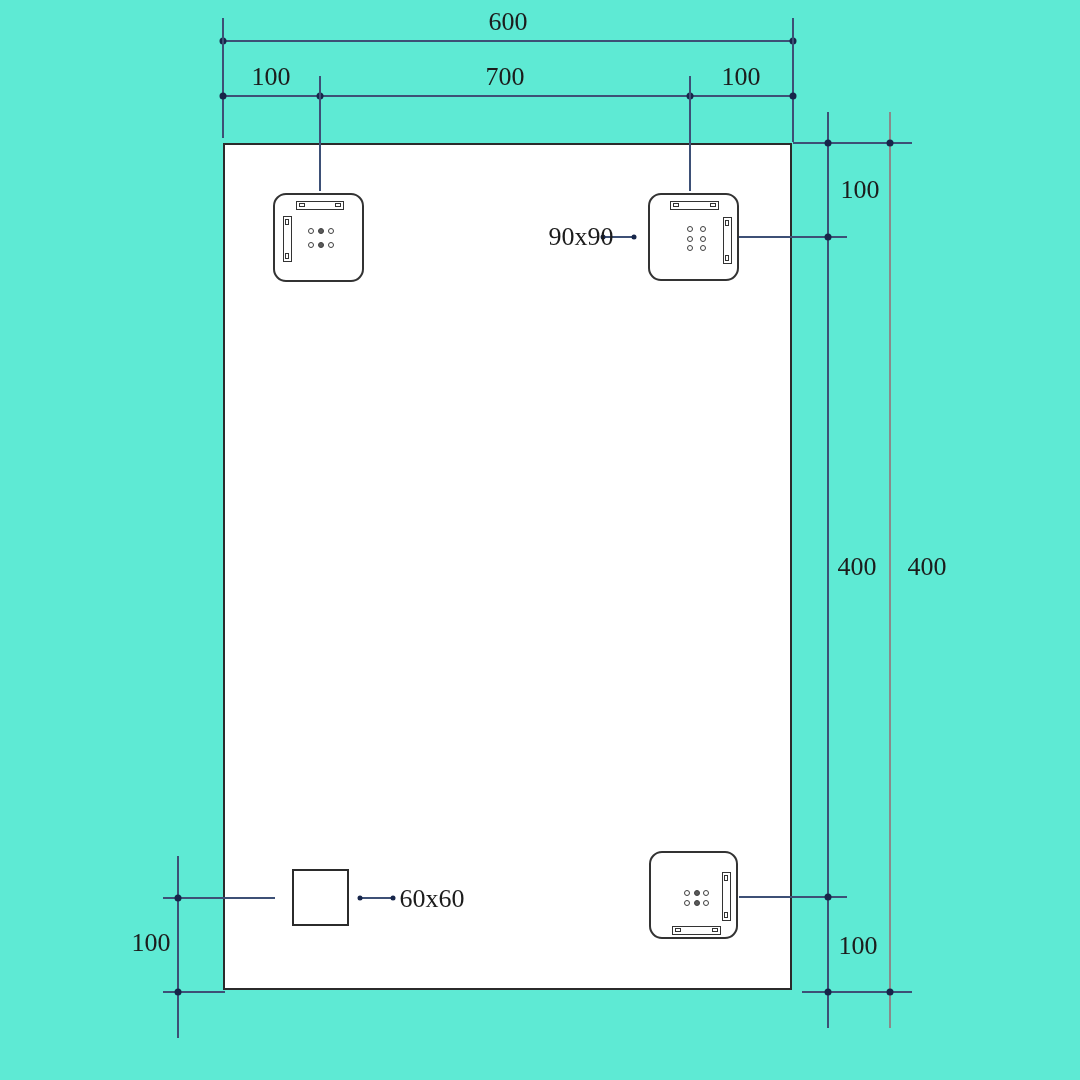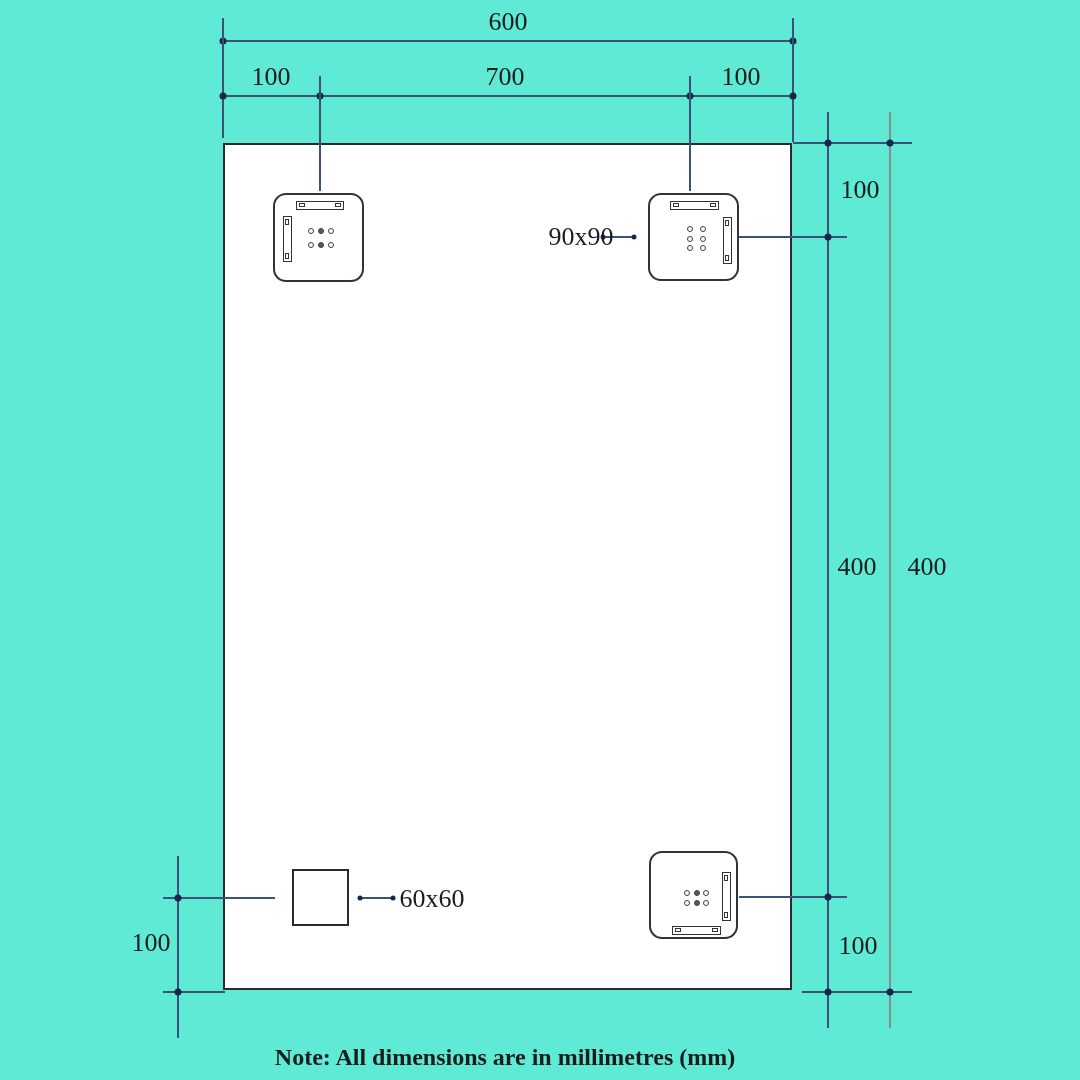--- a/index.html
+++ b/index.html
@@ -130,15 +130,14 @@
     <div class="bdot" style="left:36px;top:40px;"></div>
     <div class="bdot filled" style="left:46px;top:40px;"></div>
     <div class="bdot" style="left:55px;top:40px;"></div>
     <div class="bdot" style="left:36px;top:50px;"></div>
     <div class="bdot filled" style="left:46px;top:50px;"></div>
     <div class="bdot" style="left:55px;top:50px;"></div>
   </div>
 
   <div class="square"></div>
 
-  <div class="notetext" style="left:505px;top:1057px;">Note: All dimensions are in millimetres (mm)</div>
 
 </div>
 
 </body></html>

